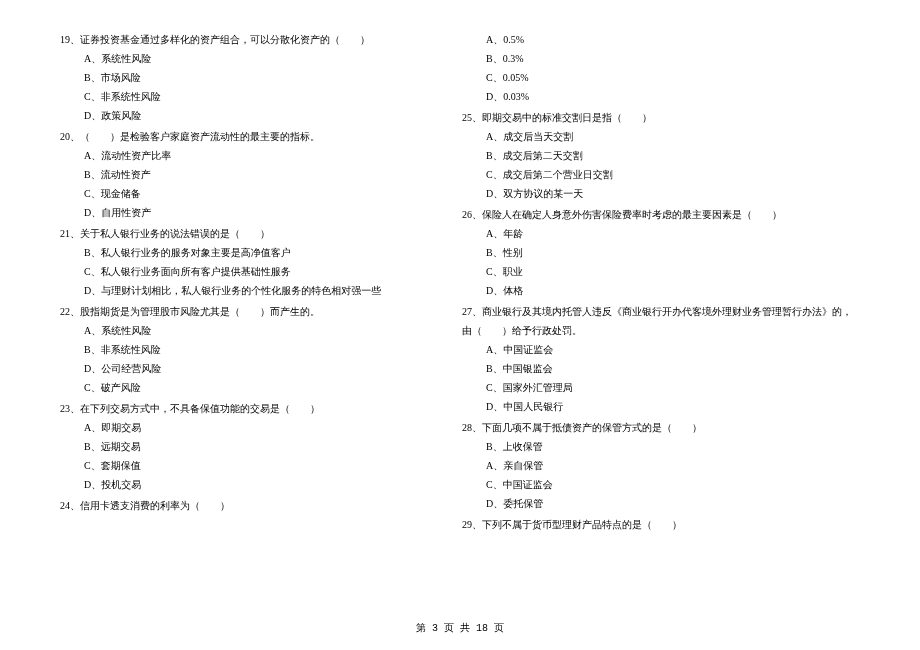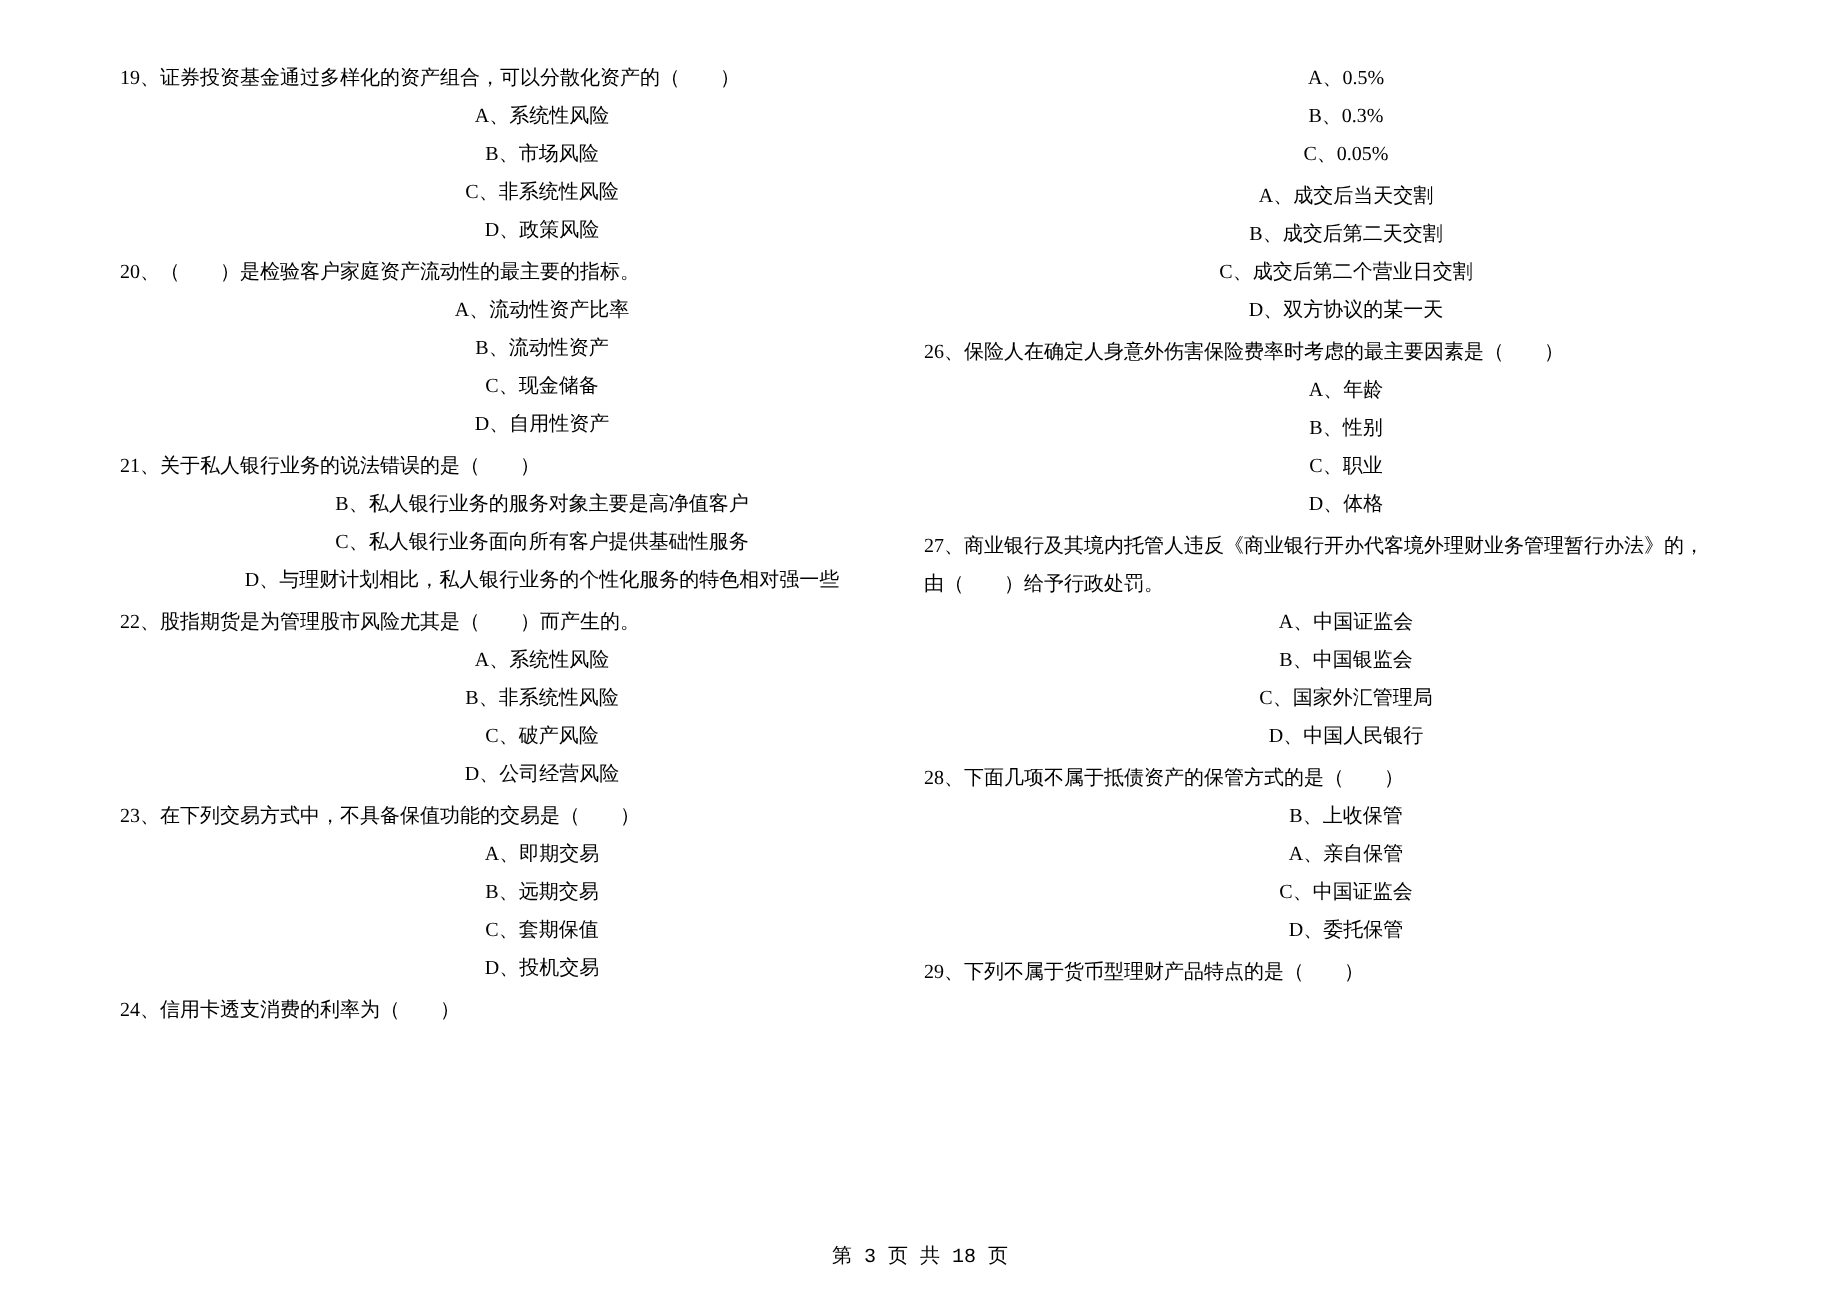--- a/index.html
+++ b/index.html
@@ -32,21 +32,20 @@
       line-height: 1.9;
     }
     .question-text {
       display: block;
       padding-left: 0;
     }
     .option {
       display: block;
       padding-left: 24px;
       line-height: 1.9;
-      text-align: center;
     }
     .footer {
       position: absolute;
       bottom: 15px;
       left: 0;
       width: 100%;
       text-align: center;
       font-size: 10px;
       font-family: Liberation Mono, monospace;
     }
@@ -73,42 +72,44 @@
     <div class="question">
       <span class="question-text">21、关于私人银行业务的说法错误的是（　　）</span>
       <span class="option">B、私人银行业务的服务对象主要是高净值客户</span>
       <span class="option">C、私人银行业务面向所有客户提供基础性服务</span>
       <span class="option">D、与理财计划相比，私人银行业务的个性化服务的特色相对强一些</span>
     </div>
     <div class="question">
       <span class="question-text">22、股指期货是为管理股市风险尤其是（　　）而产生的。</span>
       <span class="option">A、系统性风险</span>
       <span class="option">B、非系统性风险</span>
+      <span class="option">D、公司经营风险</span>
       <span class="option">C、破产风险</span>
-      <span class="option">D、公司经营风险</span>
     </div>
     <div class="question">
       <span class="question-text">23、在下列交易方式中，不具备保值功能的交易是（　　）</span>
       <span class="option">A、即期交易</span>
       <span class="option">B、远期交易</span>
       <span class="option">C、套期保值</span>
       <span class="option">D、投机交易</span>
     </div>
     <div class="question">
       <span class="question-text">24、信用卡透支消费的利率为（　　）</span>
     </div>
   </div>
 
   <div class="column">
     <div class="question">
       <span class="option">A、0.5%</span>
       <span class="option">B、0.3%</span>
       <span class="option">C、0.05%</span>
+      <span class="option">D、0.03%</span>
     </div>
     <div class="question">
+      <span class="question-text">25、即期交易中的标准交割日是指（　　）</span>
       <span class="option">A、成交后当天交割</span>
       <span class="option">B、成交后第二天交割</span>
       <span class="option">C、成交后第二个营业日交割</span>
       <span class="option">D、双方协议的某一天</span>
     </div>
     <div class="question">
       <span class="question-text">26、保险人在确定人身意外伤害保险费率时考虑的最主要因素是（　　）</span>
       <span class="option">A、年龄</span>
       <span class="option">B、性别</span>
       <span class="option">C、职业</span>

